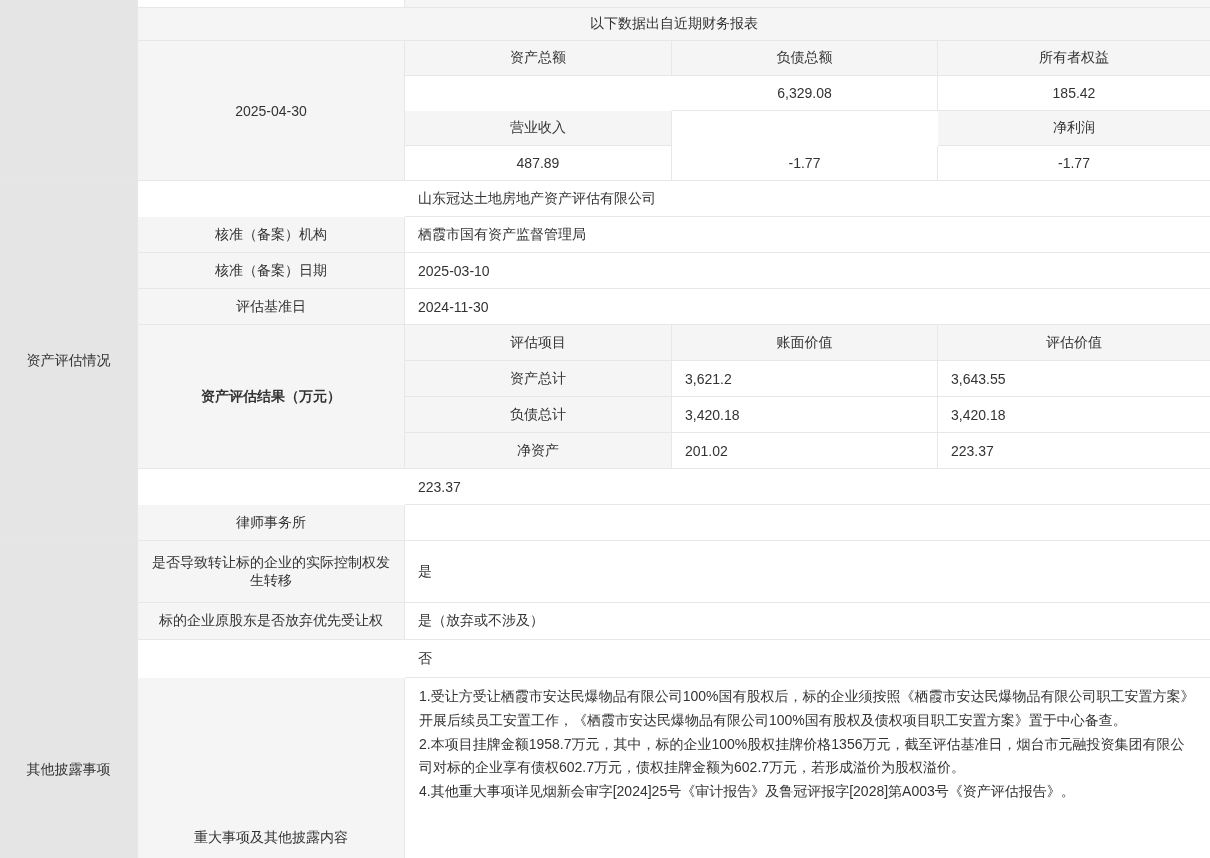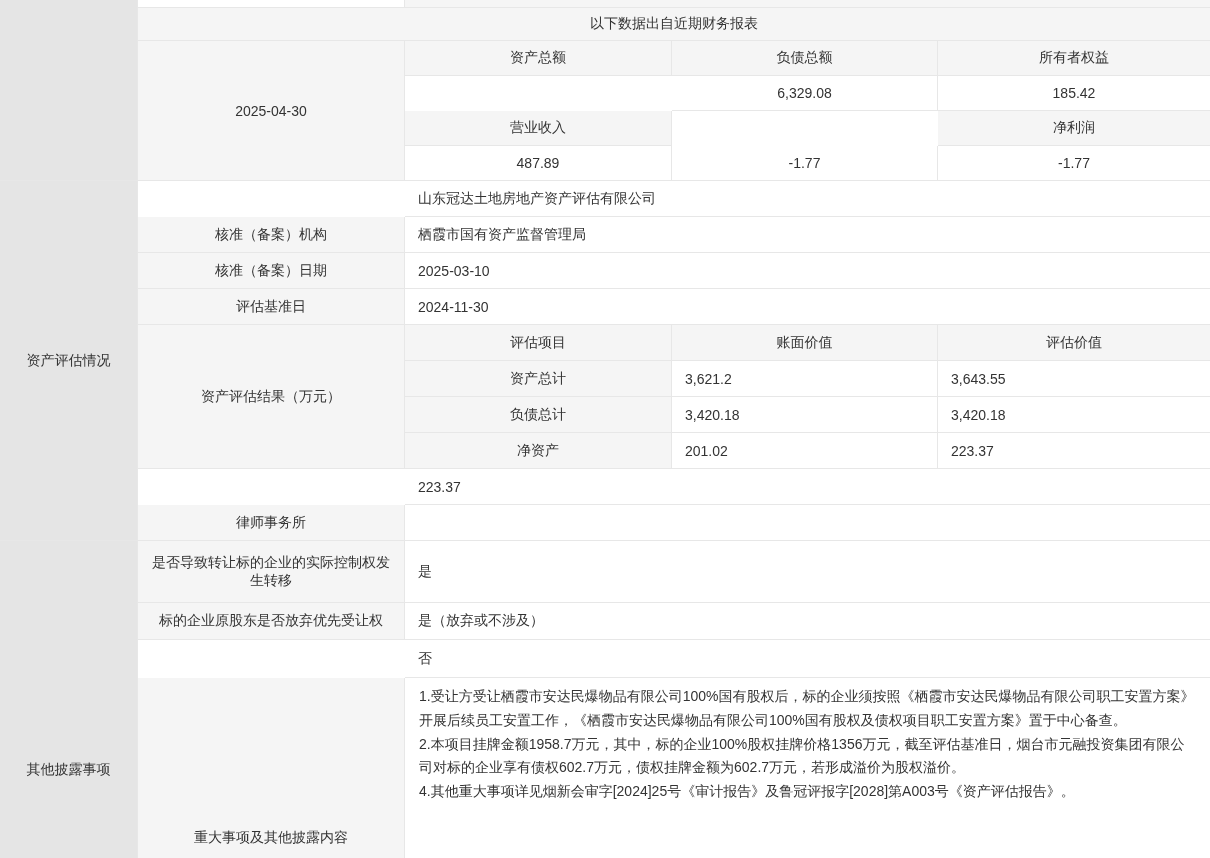--- a/index.html
+++ b/index.html
@@ -24,21 +24,21 @@
 
   .side { background:#e5e5e5; display:flex; align-items:center; justify-content:center; padding:0 3px; }
   .sideA { grid-area:1/1/7/2; }
   .sideB { grid-area:1/1/11/2; }
   .sideC { grid-area:1/1/5/2; }
 
   .sliver-label { grid-area:1/2/2/3; }
   .sliver-value { grid-area:1/3/2/6; }
   .note-row     { grid-area:2/2/3/6; }
   .date-cell    { grid-area:3/2/7/3; }
-  .result-label { grid-area:5/2/9/3; }
+  .result-label { grid-area:5/2/9/3;font-weight:bold; }
 
   .para {
     display:block; background:#fff; padding:7px 14px 0 14px;
     line-height:23.8px; text-align:left;
   }
   .para div { text-align:left; }
 </style>
 </head>
 <body>
 

